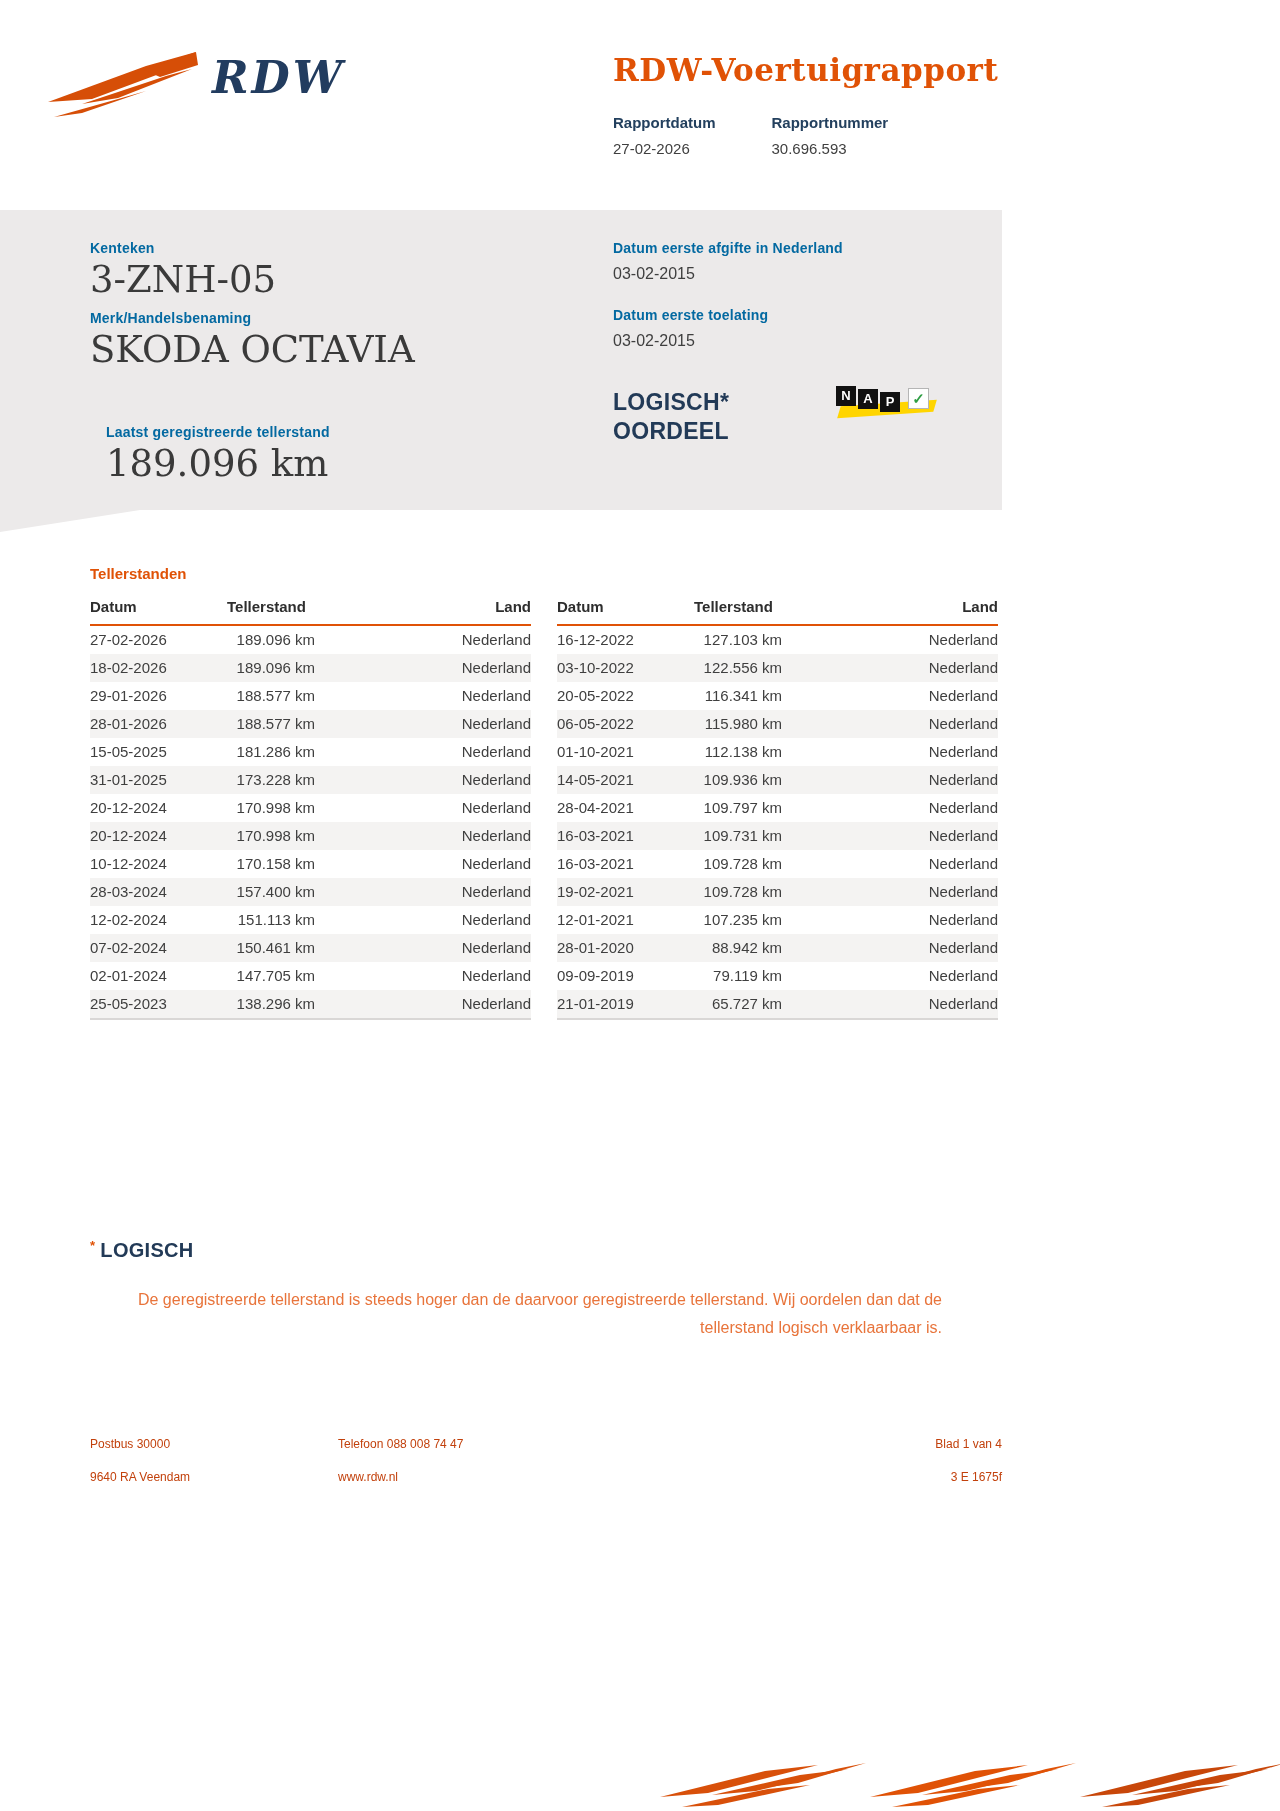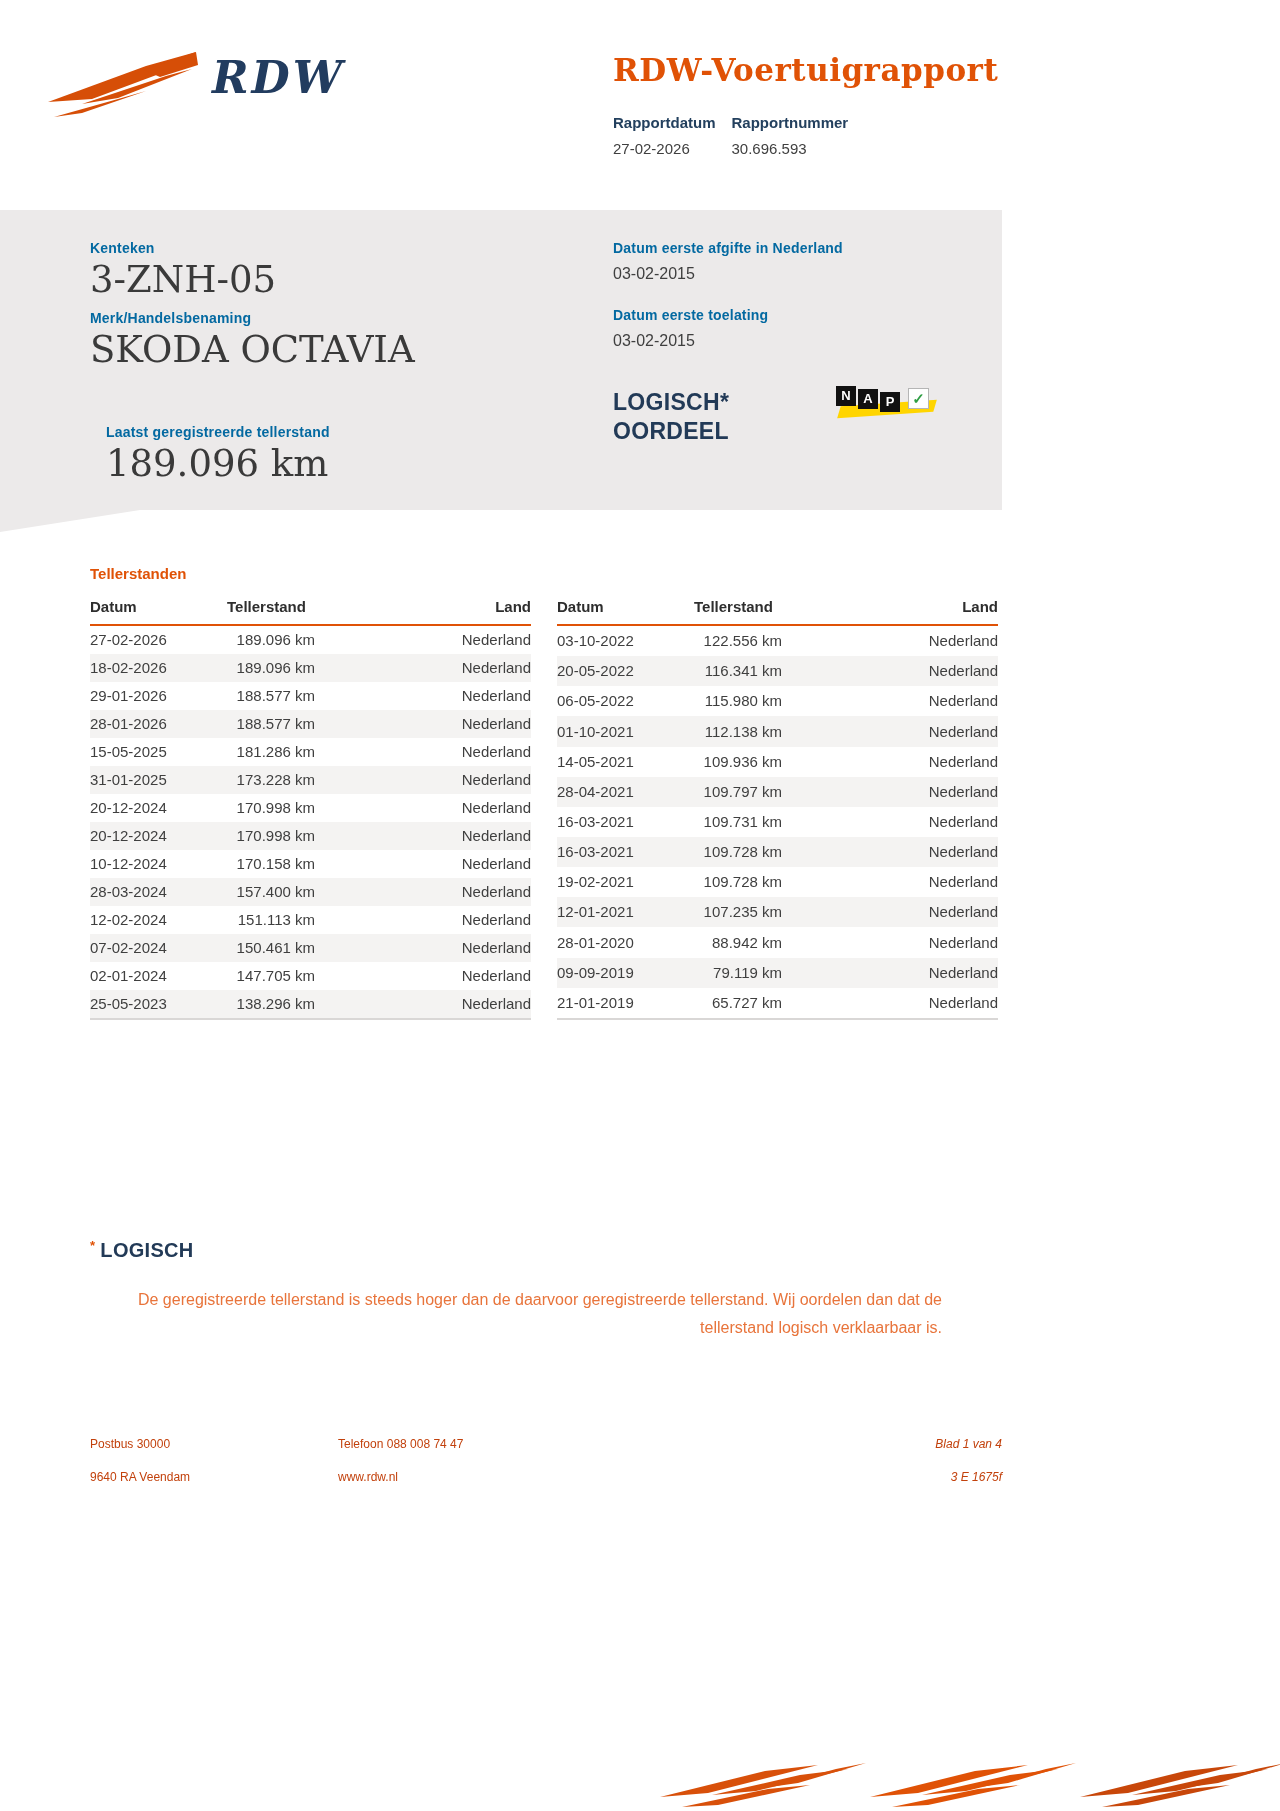--- a/index.html
+++ b/index.html
@@ -26,21 +26,21 @@
     margin-top: 8px;
   }
   .report-head { position: absolute; left: 613px; top: 52px; width: 470px; }
   .report-title {
     font-family: "DejaVu Serif", serif;
     font-size: 31px;
     font-weight: 600;
     color: #e05206;
     letter-spacing: 0.5px;
   }
-  .report-meta { display: flex; gap: 16px; margin-top: 26px; }
+  .report-meta { display: flex; gap: 56px; margin-top: 26px; }
   .meta-label { font-size: 15px; font-weight: bold; color: #23405e; }
   .meta-value { font-size: 15px; color: #3f3f3f; margin-top: 9px; }
 
   
   .panel {
     position: absolute;
     top: 210px; left: 0;
     width: 1002px; height: 322px;
     background: #eceaea;
     clip-path: polygon(0 0, 100% 0, 100% calc(100% - 22px), 140px calc(100% - 22px), 0 100%);
@@ -105,21 +105,21 @@
     color: #e05206; font-size: 13px; vertical-align: 7px; margin-right: 5px; font-weight: bold;
   }
   .explanation-body { margin-top: 24px; font-size: 16px; line-height: 28px; color: #e8743b; max-width: 852px; text-align: right; }
 
   
   .footer { position: absolute; top: 1437px; left: 0; width: 1002px; height: 50px; font-size: 12px; color: #c2410c; }
   .footer-col { position: absolute; top: 0; }
   .footer-col .line2 { margin-top: 19px; }
   .fc-left { left: 90px; }
   .fc-mid { left: 338px; }
-  .fc-right { right: 0; text-align: right; font-style: italic; }
+  .fc-right { right: 0; text-align: right; }
 
   
   .bottom-deco { position: absolute; right: 0; bottom: 0; width: 620px; height: 52px; }
 </style>
 </head>
 <body>
 
 <div class="page">
 
   <div class="logo">
@@ -288,20 +288,25 @@
           </colgroup>
         <thead>
           <tr>
             <th>Datum</th>
             <th>Tellerstand</th>
             <th class="h-land">Land</th>
           </tr>
         </thead>
         <tbody>
             <tr>
+              <td>16-12-2022</td>
+              <td>127.103 km</td>
+              <td>Nederland</td>
+            </tr>
+            <tr>
               <td>03-10-2022</td>
               <td>122.556 km</td>
               <td>Nederland</td>
             </tr>
             <tr>
               <td>20-05-2022</td>
               <td>116.341 km</td>
               <td>Nederland</td>
             </tr>
             <tr>

